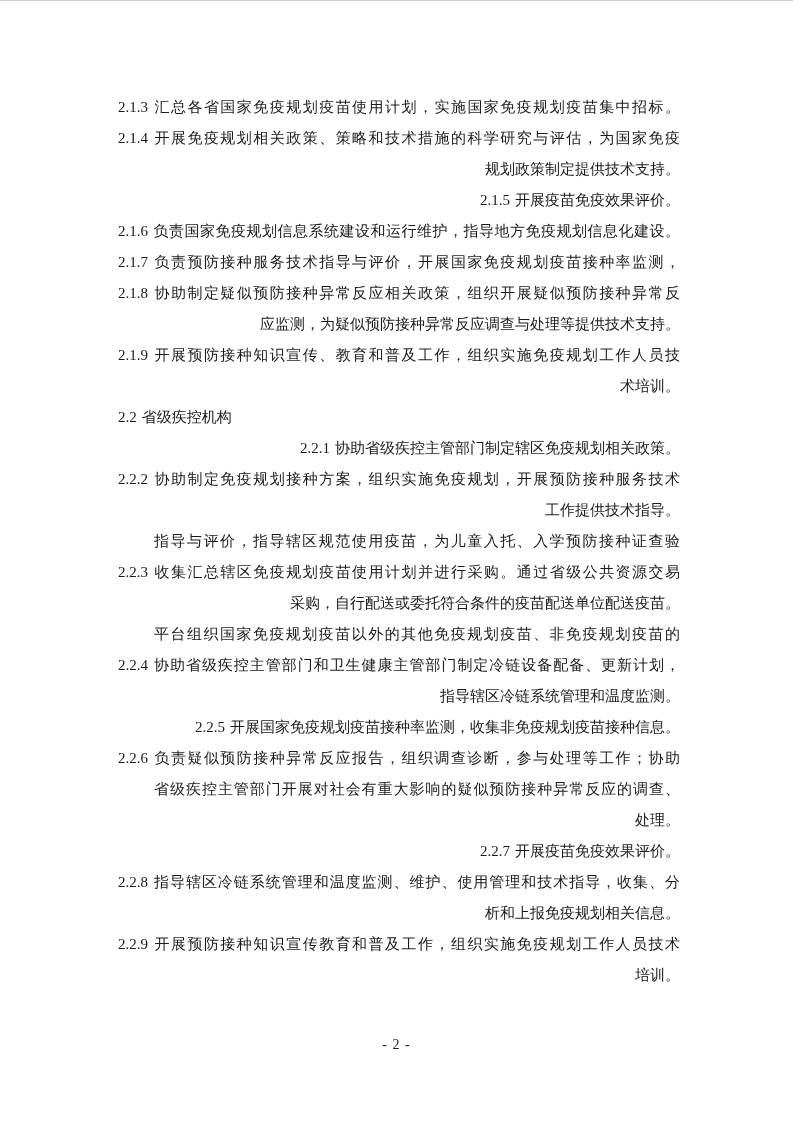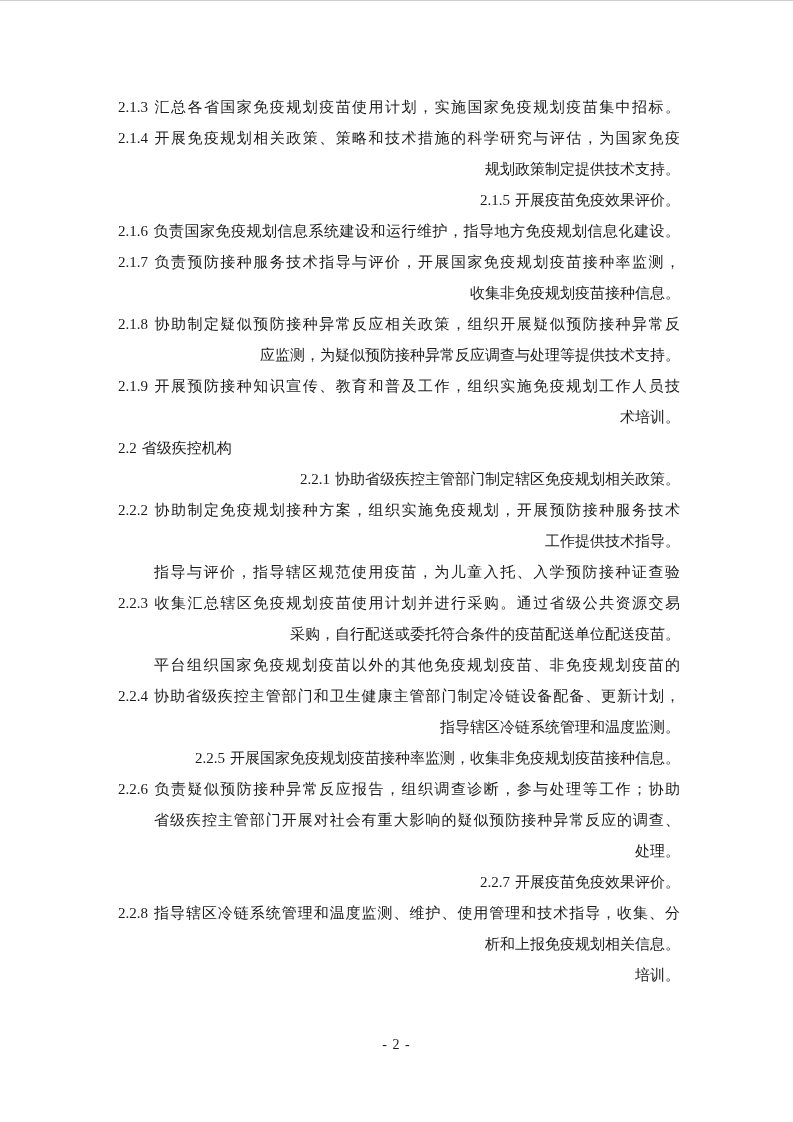--- a/index.html
+++ b/index.html
@@ -65,21 +65,20 @@
         <div class="line"><span>规划政策制定提供技术支持。</span></div>
       </div>
       <div class="item">
         <div class="line first"><span class="num">2.1.5</span><span>开展疫苗免疫效果评价。</span></div>
       </div>
       <div class="item">
         <div class="line first fill"><span class="num">2.1.6</span><span>负责国家免疫规划信息系统建设和运行维护，指导地方免疫规划信息化建设。</span></div>
       </div>
       <div class="item">
         <div class="line first fill"><span class="num">2.1.7</span><span>负责预防接种服务技术指导与评价，开展国家免疫规划疫苗接种率监测，</span></div>
-        <div class="line"><span>收集非免疫规划疫苗接种信息。</span></div>
       </div>
       <div class="item">
         <div class="line first fill"><span class="num">2.1.8</span><span>协助制定疑似预防接种异常反应相关政策，组织开展疑似预防接种异常反</span></div>
         <div class="line"><span>应监测，为疑似预防接种异常反应调查与处理等提供技术支持。</span></div>
       </div>
       <div class="item">
         <div class="line first fill"><span class="num">2.1.9</span><span>开展预防接种知识宣传、教育和普及工作，组织实施免疫规划工作人员技</span></div>
         <div class="line"><span>术培训。</span></div>
       </div>
       <div class="heading"><span class="num">2.2</span><span>省级疾控机构</span></div>
@@ -109,17 +108,18 @@
         <div class="line"><span>处理。</span></div>
       </div>
       <div class="item">
         <div class="line first"><span class="num">2.2.7</span><span>开展疫苗免疫效果评价。</span></div>
       </div>
       <div class="item">
         <div class="line first fill"><span class="num">2.2.8</span><span>指导辖区冷链系统管理和温度监测、维护、使用管理和技术指导，收集、分</span></div>
         <div class="line"><span>析和上报免疫规划相关信息。</span></div>
       </div>
       <div class="item">
+        <div class="line first fill"><span class="num">2.2.9</span><span>开展预防接种知识宣传教育和普及工作，组织实施免疫规划工作人员技术</span></div>
         <div class="line"><span>培训。</span></div>
       </div>
     </div>
   <div class="page-number">- 2 -</div>
 </div>
 
 </body></html>

